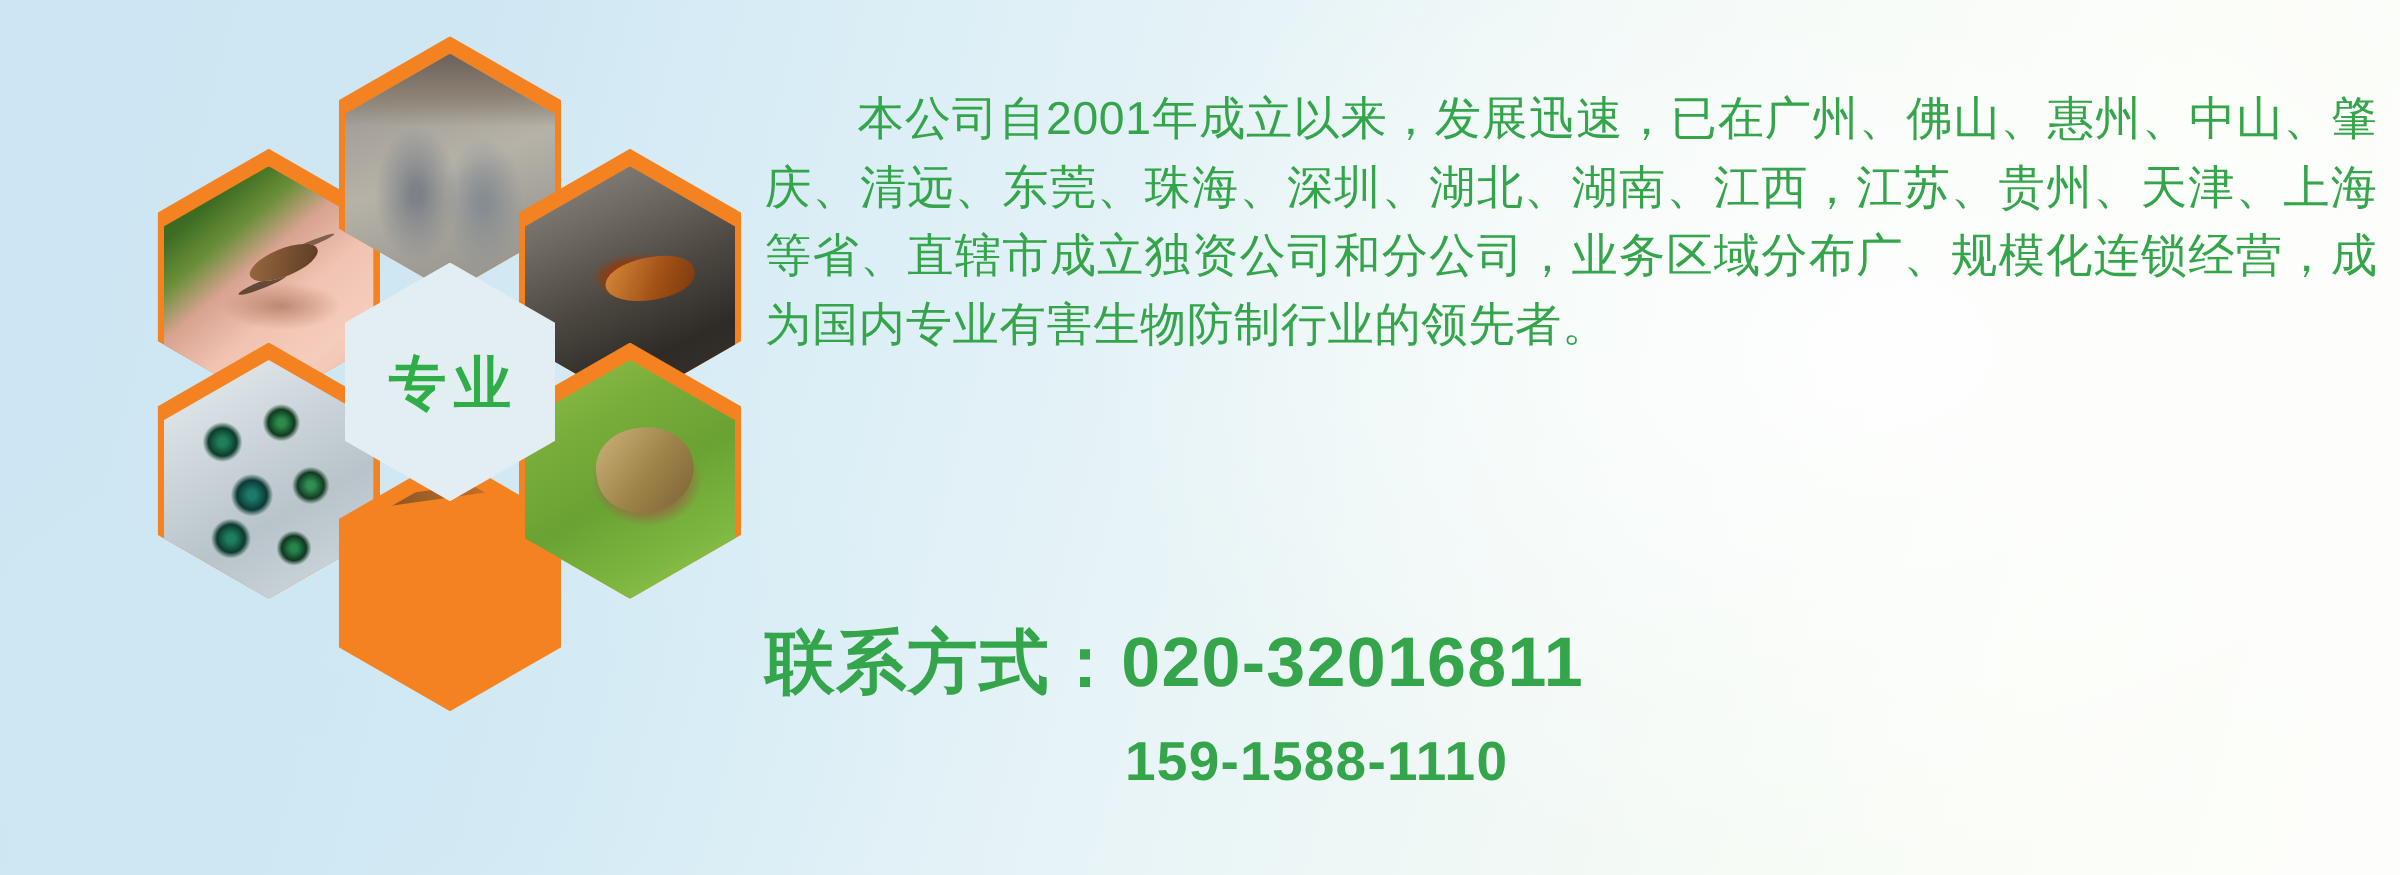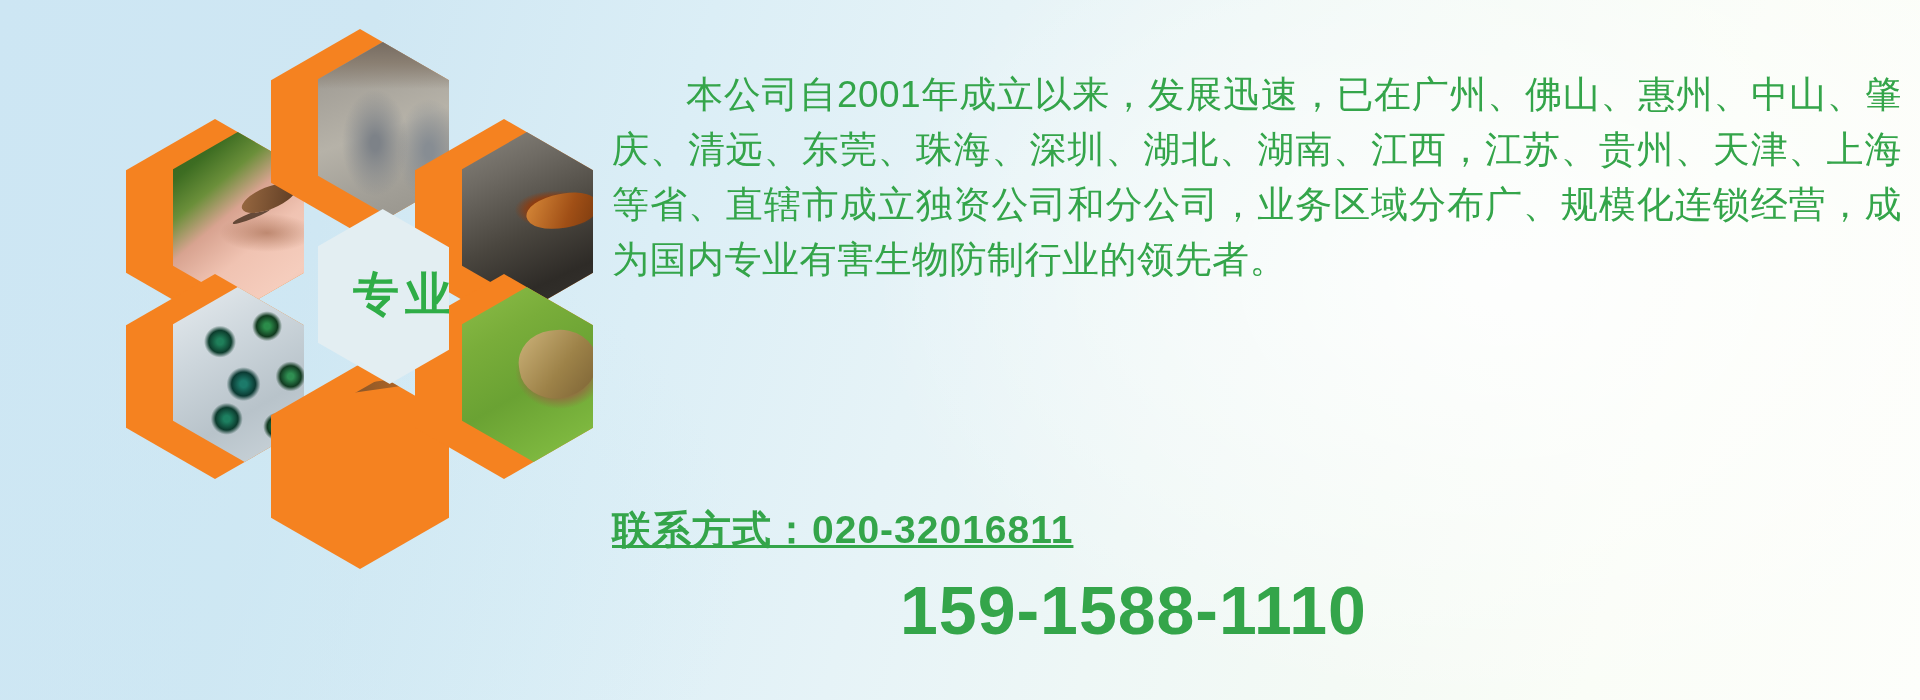--- a/index.html
+++ b/index.html
@@ -45,26 +45,25 @@
   .hex {
     position: absolute;
     width: 178px;
     height: 205px;
     -webkit-clip-path: polygon(50% 0%, 100% 25%, 100% 75%, 50% 100%, 0% 75%, 0% 25%);
     clip-path: polygon(50% 0%, 100% 25%, 100% 75%, 50% 100%, 0% 75%, 0% 25%);
     background: #f58220;
   }
   .hex .inner {
     position: absolute;
-    left: 5px; top: 2px;
+    left: 5px; top: 14px;
     width: 168px; height: 193px;
     -webkit-clip-path: polygon(50% 0%, 100% 25%, 100% 75%, 50% 100%, 0% 75%, 0% 25%);
     clip-path: polygon(50% 0%, 100% 25%, 100% 75%, 50% 100%, 0% 75%, 0% 25%);
     overflow: hidden;
-    margin-left: 42px;
   }
   .hex .inner .art {
     position: absolute;
     inset: 0;
   }
 
   
 
   
   .art-mosquito {
@@ -213,28 +212,27 @@
   }
   .contact {
     position: absolute;
     left: 612px;
     top: 490px;
     width: 1290px;
     color: #34a54a;
     font-weight: 700;
   }
   .contact-line-1 {
-    font-size: 39px;
+    font-size: 56px;
     line-height: 80px;
     letter-spacing: 1px;
     white-space: nowrap;
-    text-decoration: underline;
   }
   .contact-line-2 {
-    font-size: 68px;
+    font-size: 44px;
     line-height: 80px;
     letter-spacing: 1px;
     padding-left: 288px;
     white-space: nowrap;
   }
 </style>
 </head>
 <body>
 
 <div id="banner">

